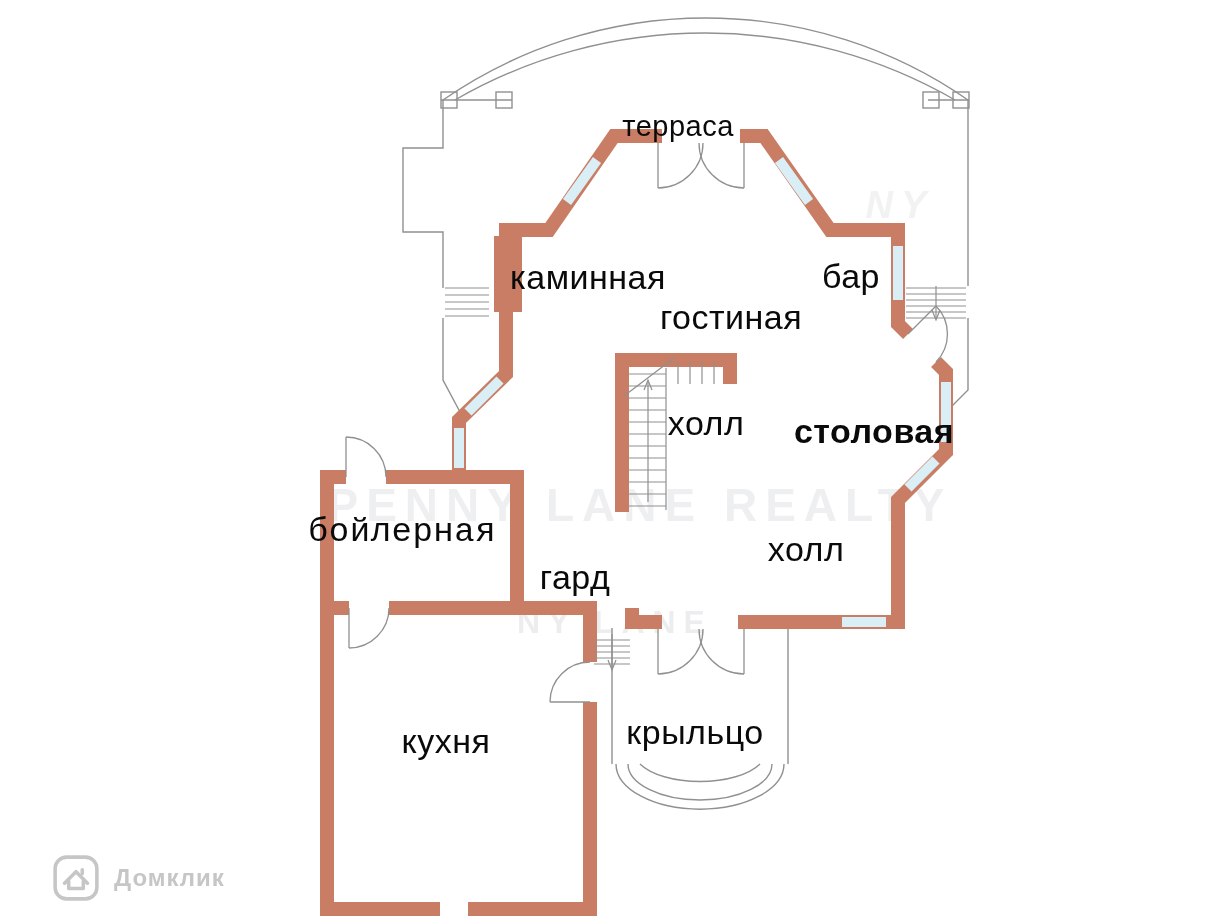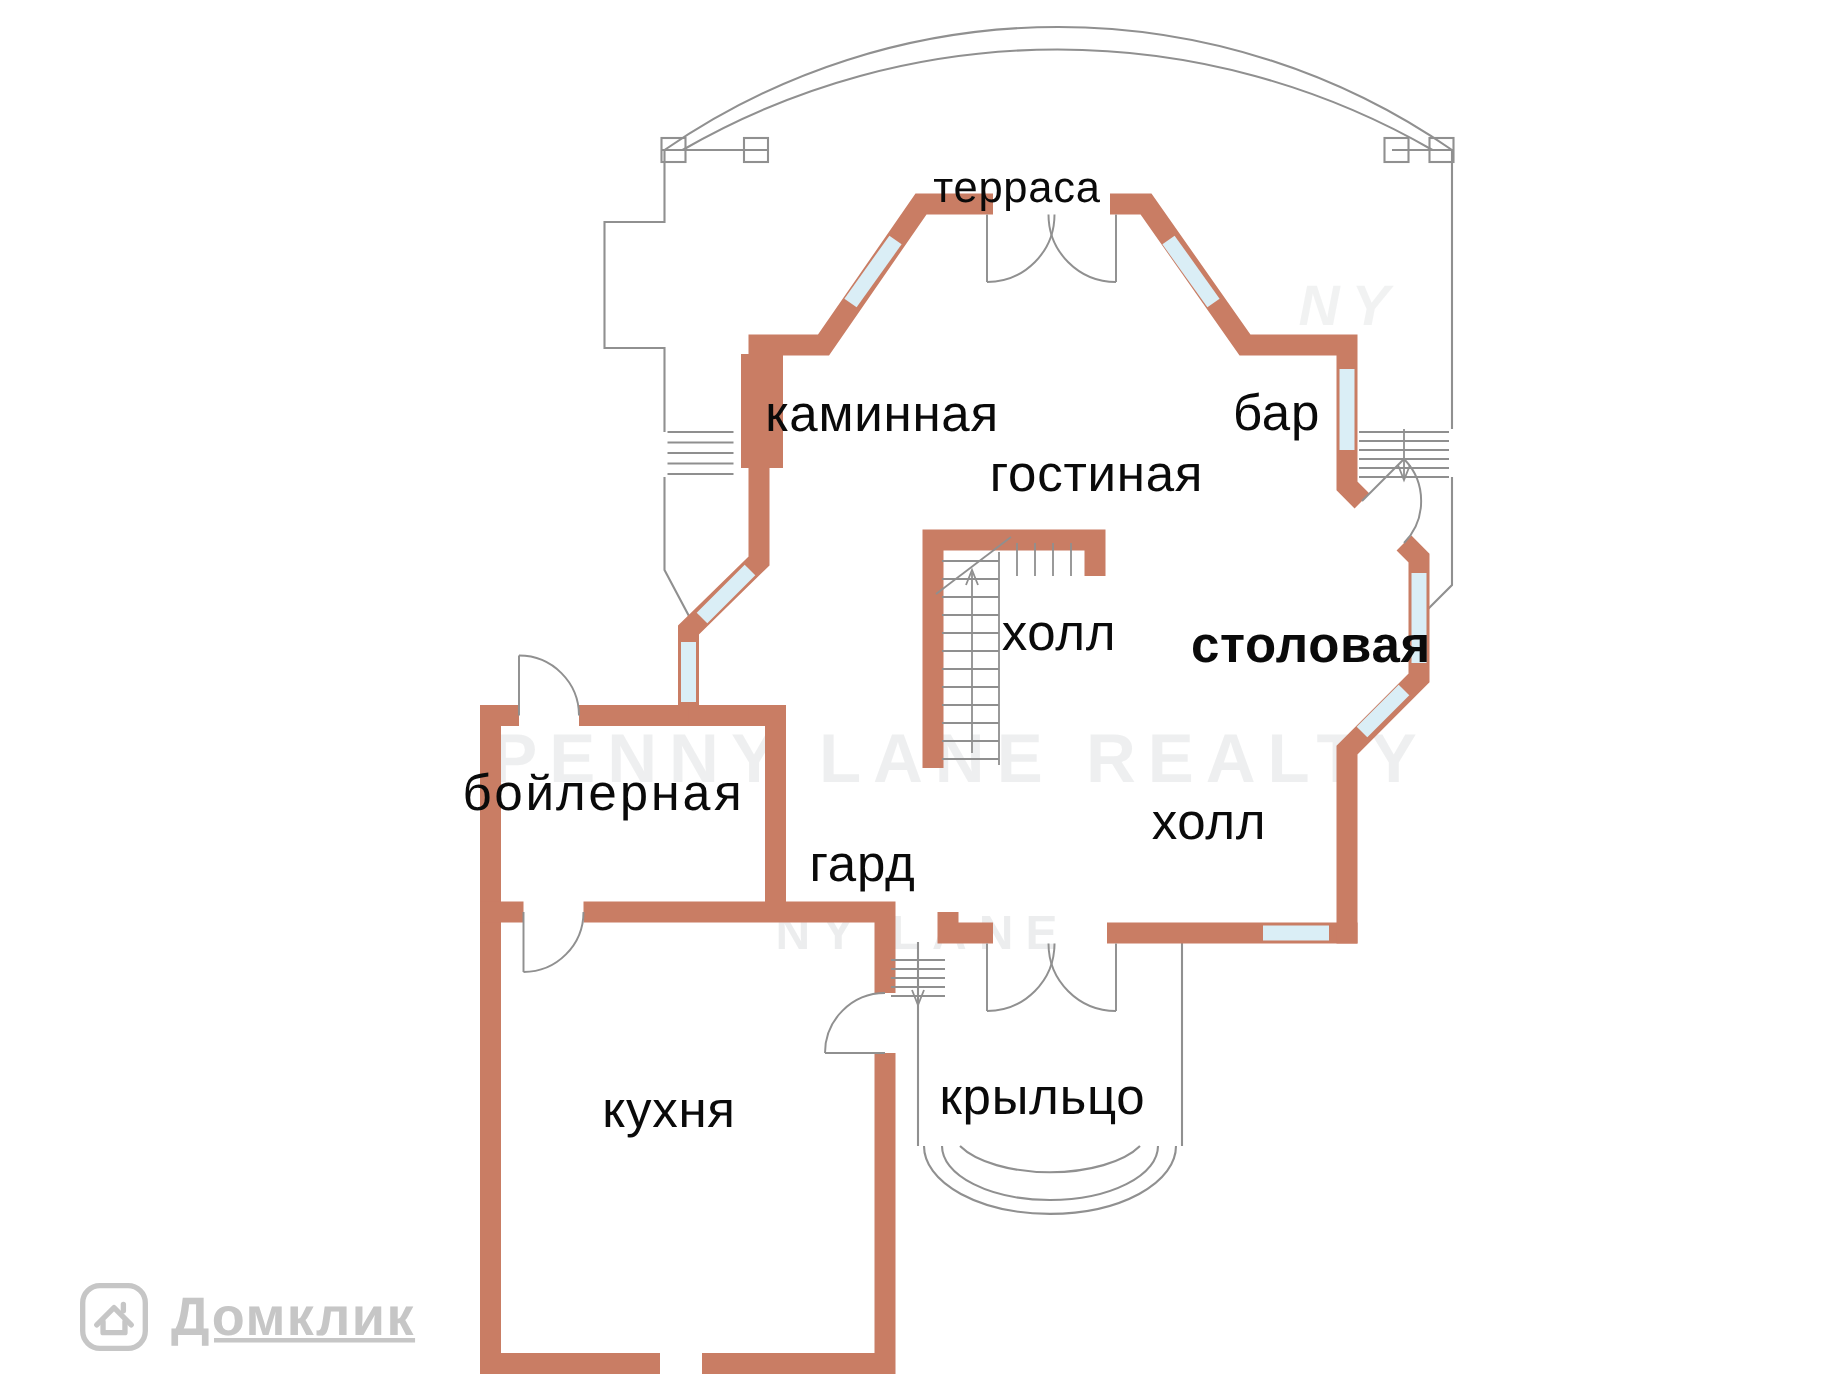--- a/index.html
+++ b/index.html
@@ -18,21 +18,21 @@
     color:#9aa0a4;font-weight:700;white-space:nowrap;opacity:0.16;
     letter-spacing:8px;
   }
   .wm-frag.f0{font-size:46px;}
   .wm-frag.f1{font-size:32px;opacity:0.18;}
   .wm-frag.f2{font-size:38px;opacity:0.13;font-style:italic;}
   .brand{
     position:absolute;left:52px;top:854px;display:flex;align-items:center;gap:14px;
     color:#c6c6c6;
   }
-  .brand-text{font-size:36px;font-weight:700;letter-spacing:1px;text-decoration:underline;}
+  .brand-text{font-size:24px;font-weight:700;letter-spacing:1px;}
 </style>
 </head>
 <body>
 
 <div class="stage">
 
   <div class="wm-frag f0" style="left:640px;top:505px;">PENNY LANE REALTY</div>
   <div class="wm-frag f1" style="left:615px;top:622px;">NY LANE</div>
   <div class="wm-frag f2" style="left:900px;top:205px;">NY</div>
 

